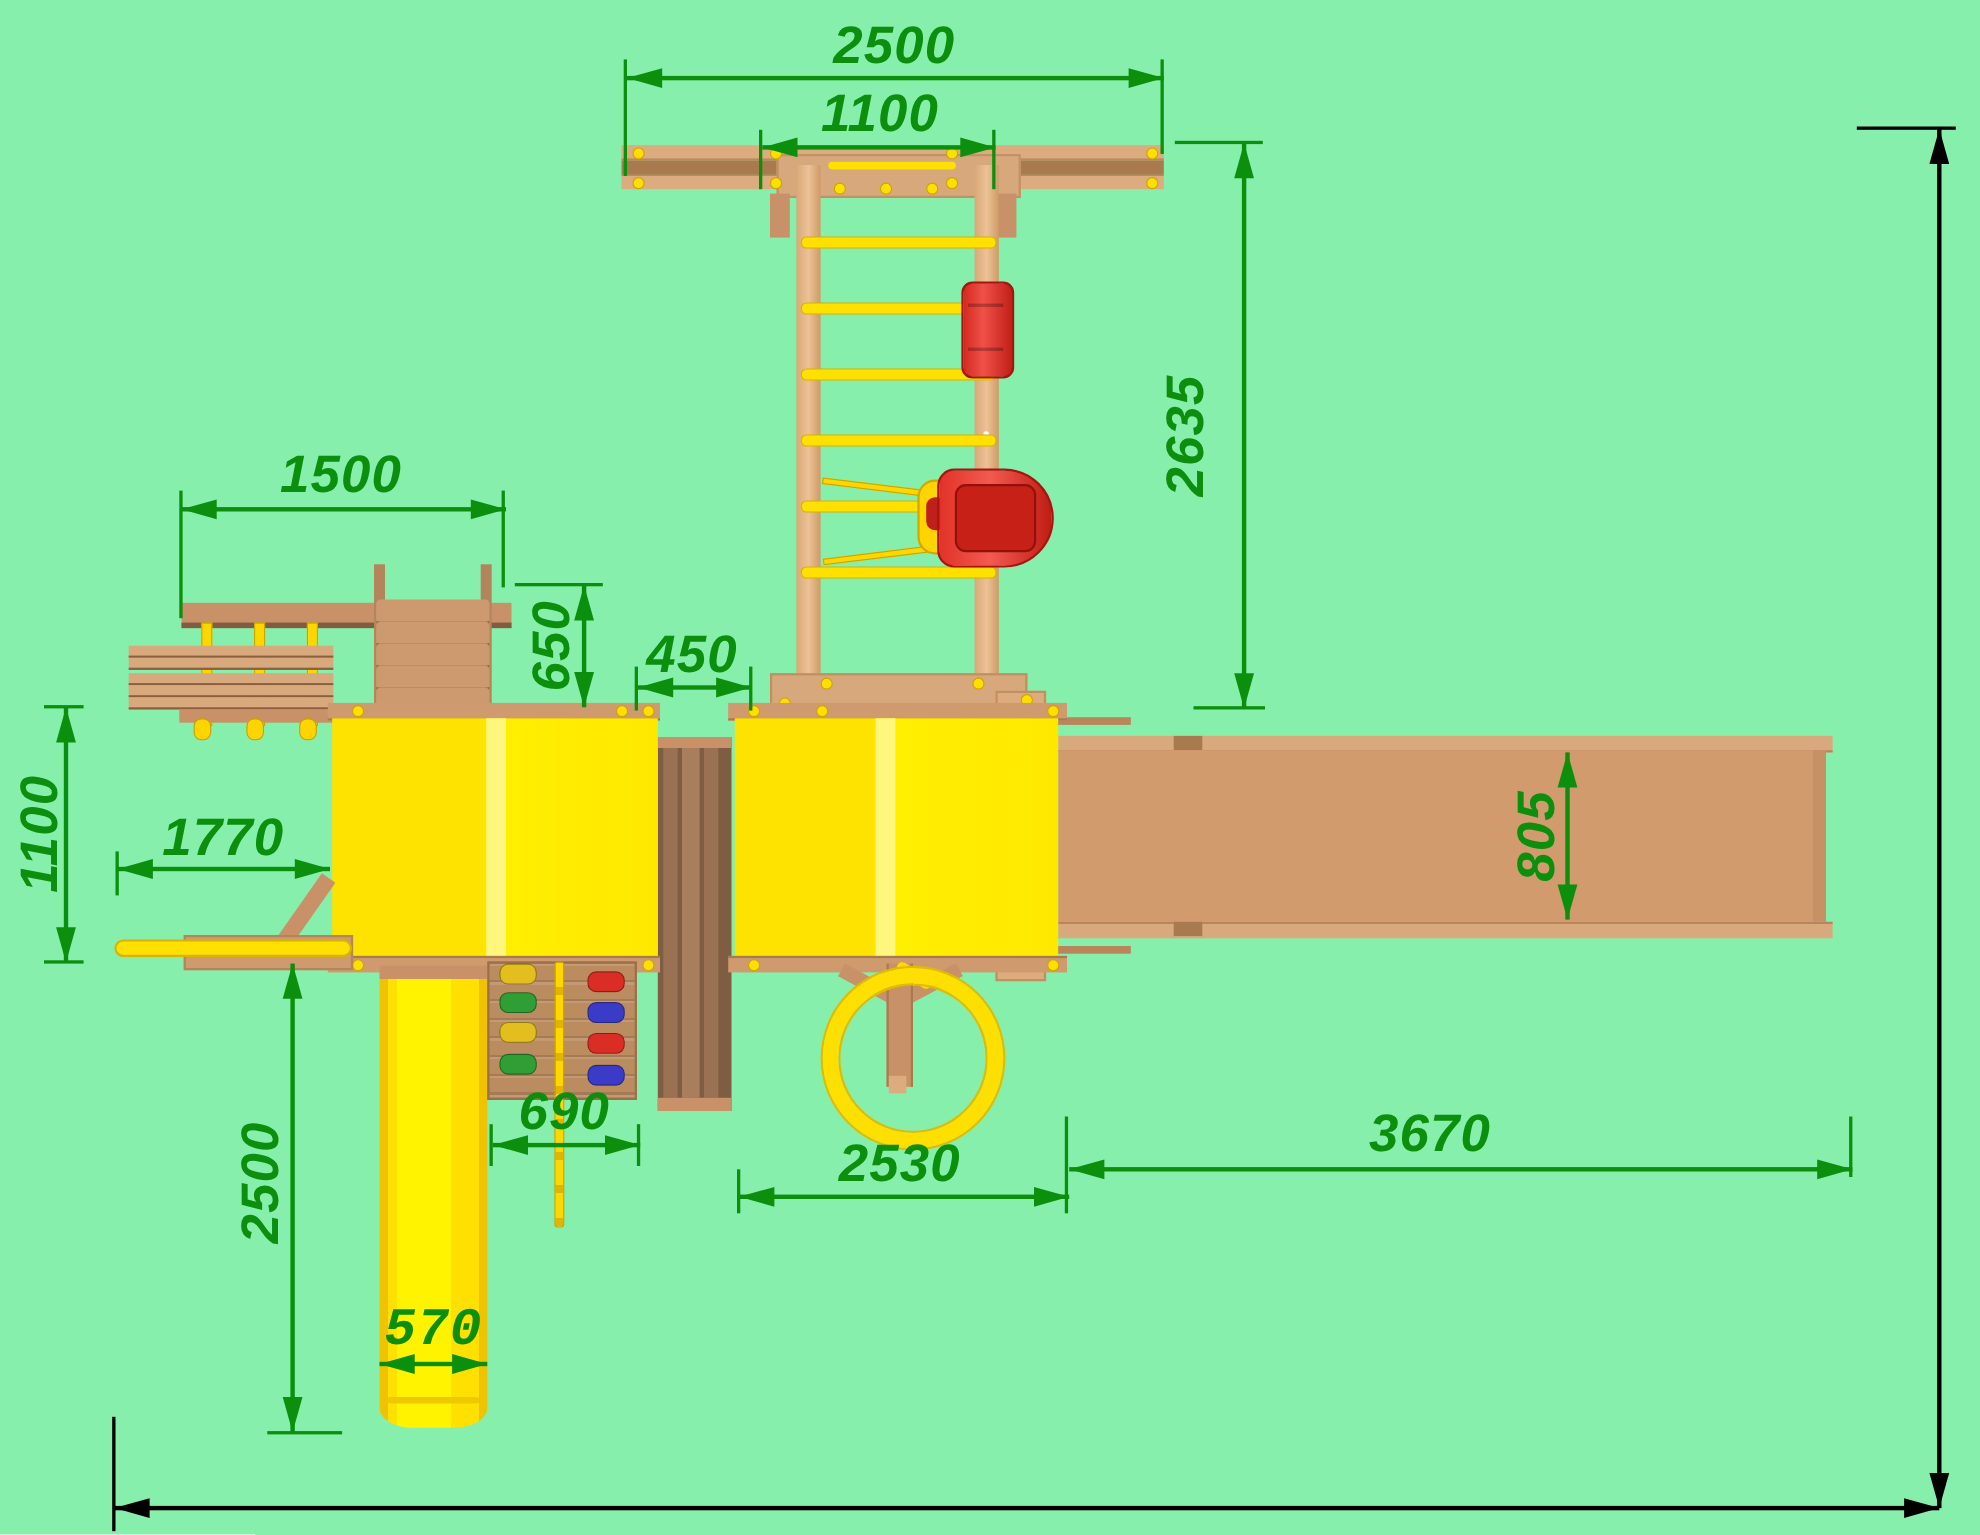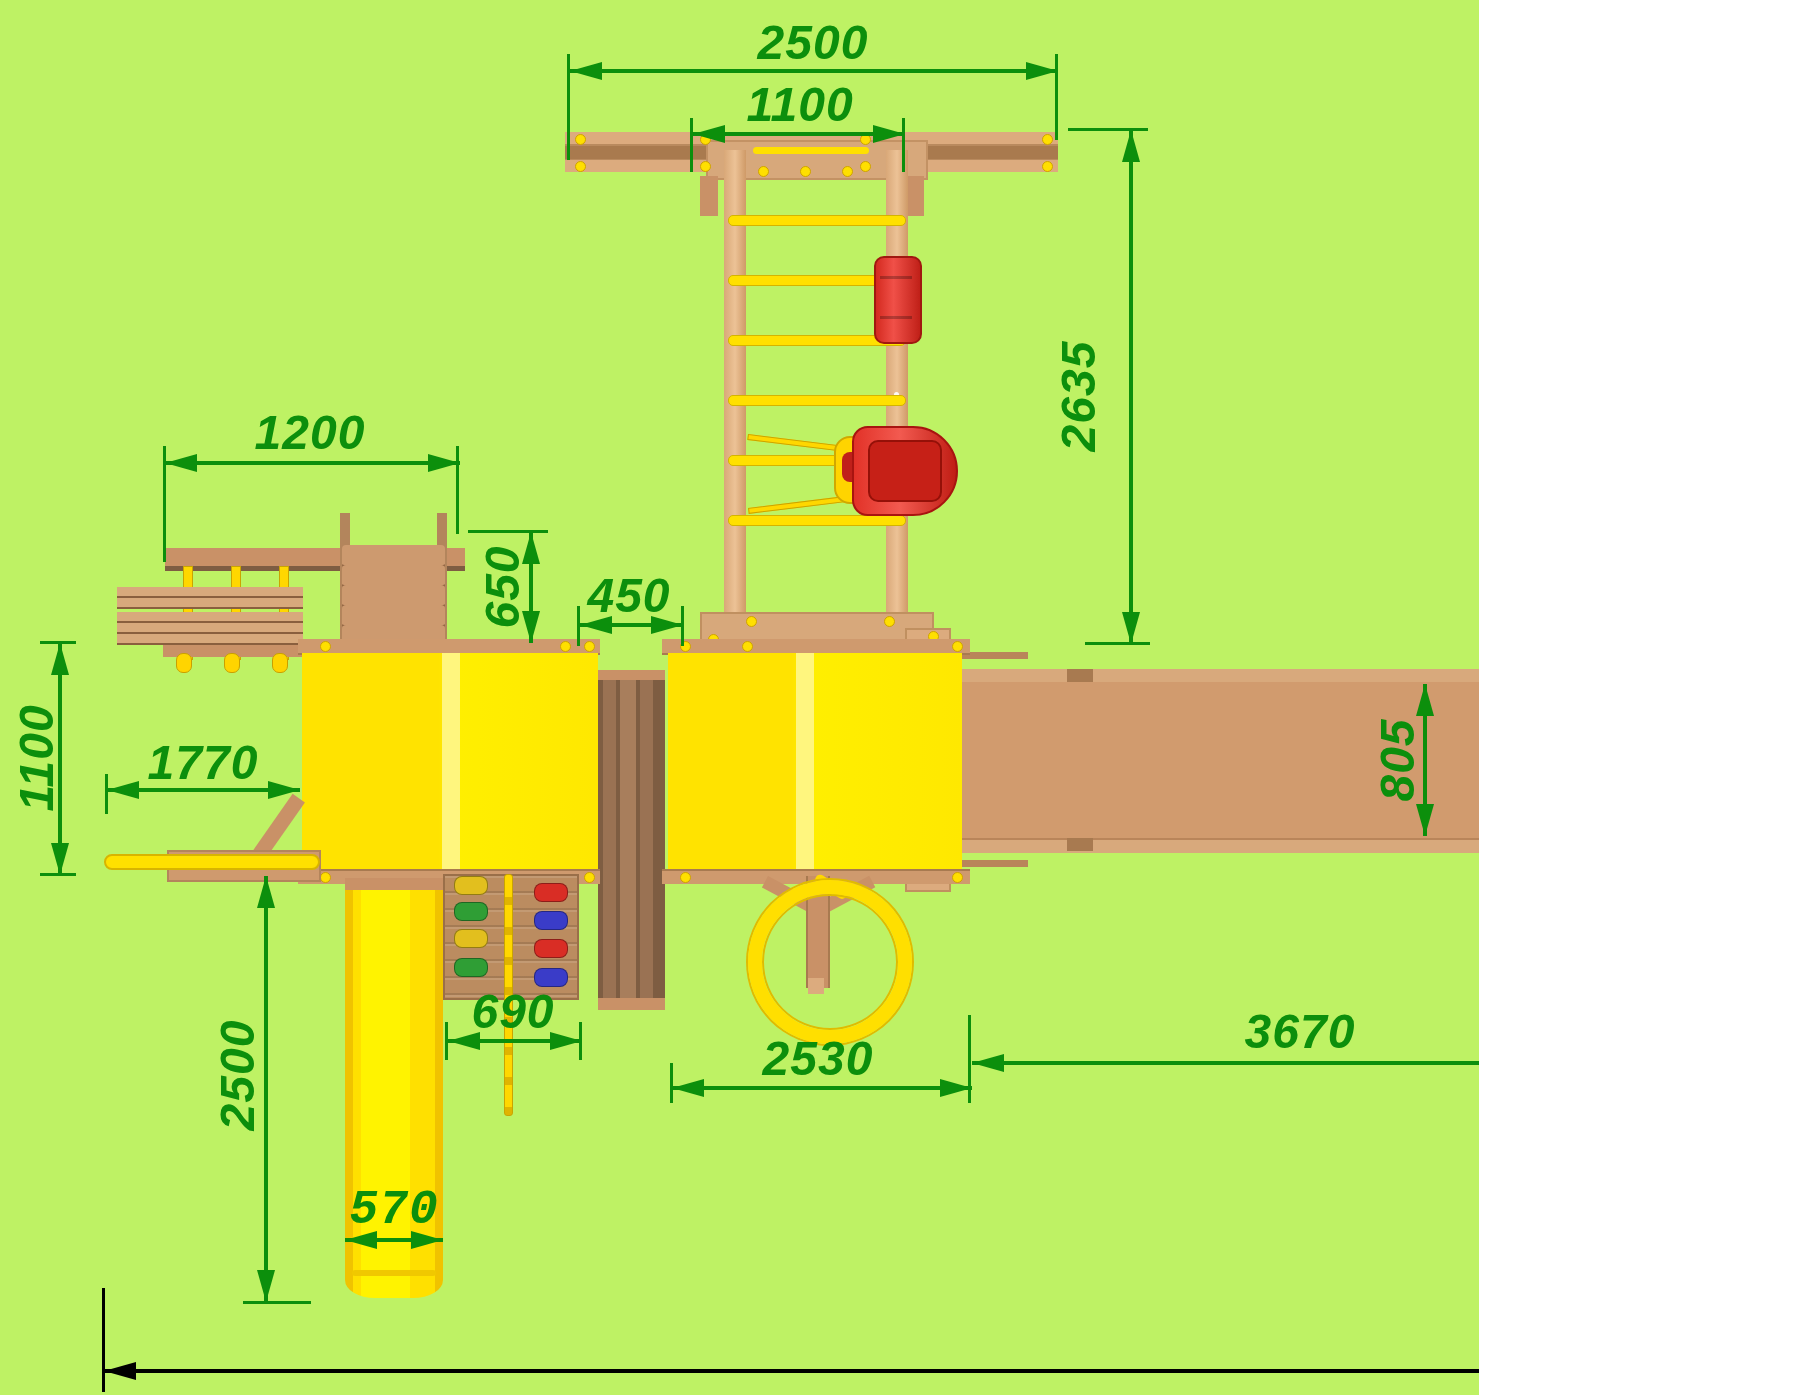--- a/index.html
+++ b/index.html
@@ -1,16 +1,16 @@
 <!DOCTYPE html>
 <html><head>
 <meta charset="utf-8">
 <style>
   html,body{margin:0;padding:0;background:#fff;}
-  #canvas{position:relative;width:1479px;height:1395px;background:#bef264;overflow:hidden;
+  #canvas{position:relative;width:1800px;height:1395px;background:#86efac;overflow:hidden;
           font-family:"Liberation Sans",sans-serif;}
   .abs{position:absolute;}
   .wood-l{background:#dcab7e;}
   .wood-m{background:#c99167;}
   .grain{background-image:repeating-linear-gradient(180deg,rgba(255,255,255,.10) 0 2px,rgba(0,0,0,0) 2px 18px,rgba(0,0,0,.07) 18px 21px,rgba(0,0,0,0) 21px 34px);}
   .dimg{position:absolute;background:#0c8f0c;}
   .dimk{position:absolute;background:#000;}
   .dlab{position:absolute;color:#0c8f0c;font-style:italic;font-weight:600;font-size:48px;
         transform:translate(-50%,-50%);white-space:nowrap;letter-spacing:1px;}
   .dlab.v{transform:translate(-50%,-50%) rotate(-90deg);}
@@ -196,21 +196,21 @@
   <div class="ah as" style="left:1122px;top:612px;"></div>
   <div class="dimg" style="left:1068px;top:128px;width:80px;height:3px;"></div>
   <div class="dimg" style="left:1085px;top:642px;width:65px;height:3px;"></div>
   <div class="dlab v" style="left:1078px;top:396px;">2635</div>
 
   <div class="dimg" style="left:165px;top:461px;width:295px;height:4px;"></div>
   <div class="ah aw" style="left:165px;top:454px;"></div>
   <div class="ah ae" style="left:428px;top:454px;"></div>
   <div class="dimg" style="left:163px;top:446px;width:3px;height:116px;"></div>
   <div class="dimg" style="left:456px;top:446px;width:3px;height:88px;"></div>
-  <div class="dlab" style="left:310px;top:432px;">1200</div>
+  <div class="dlab" style="left:310px;top:432px;">1500</div>
 
   <div class="dimg" style="left:529px;top:532px;width:4px;height:111px;"></div>
   <div class="ah an" style="left:522px;top:532px;"></div>
   <div class="ah as" style="left:522px;top:611px;"></div>
   <div class="dimg" style="left:468px;top:530px;width:80px;height:3px;"></div>
   <div class="dlab v" style="left:502px;top:587px;">650</div>
 
   <div class="dimg" style="left:580px;top:623px;width:103px;height:4px;"></div>
   <div class="ah aw" style="left:580px;top:616px;"></div>
   <div class="ah ae" style="left:651px;top:616px;"></div>

